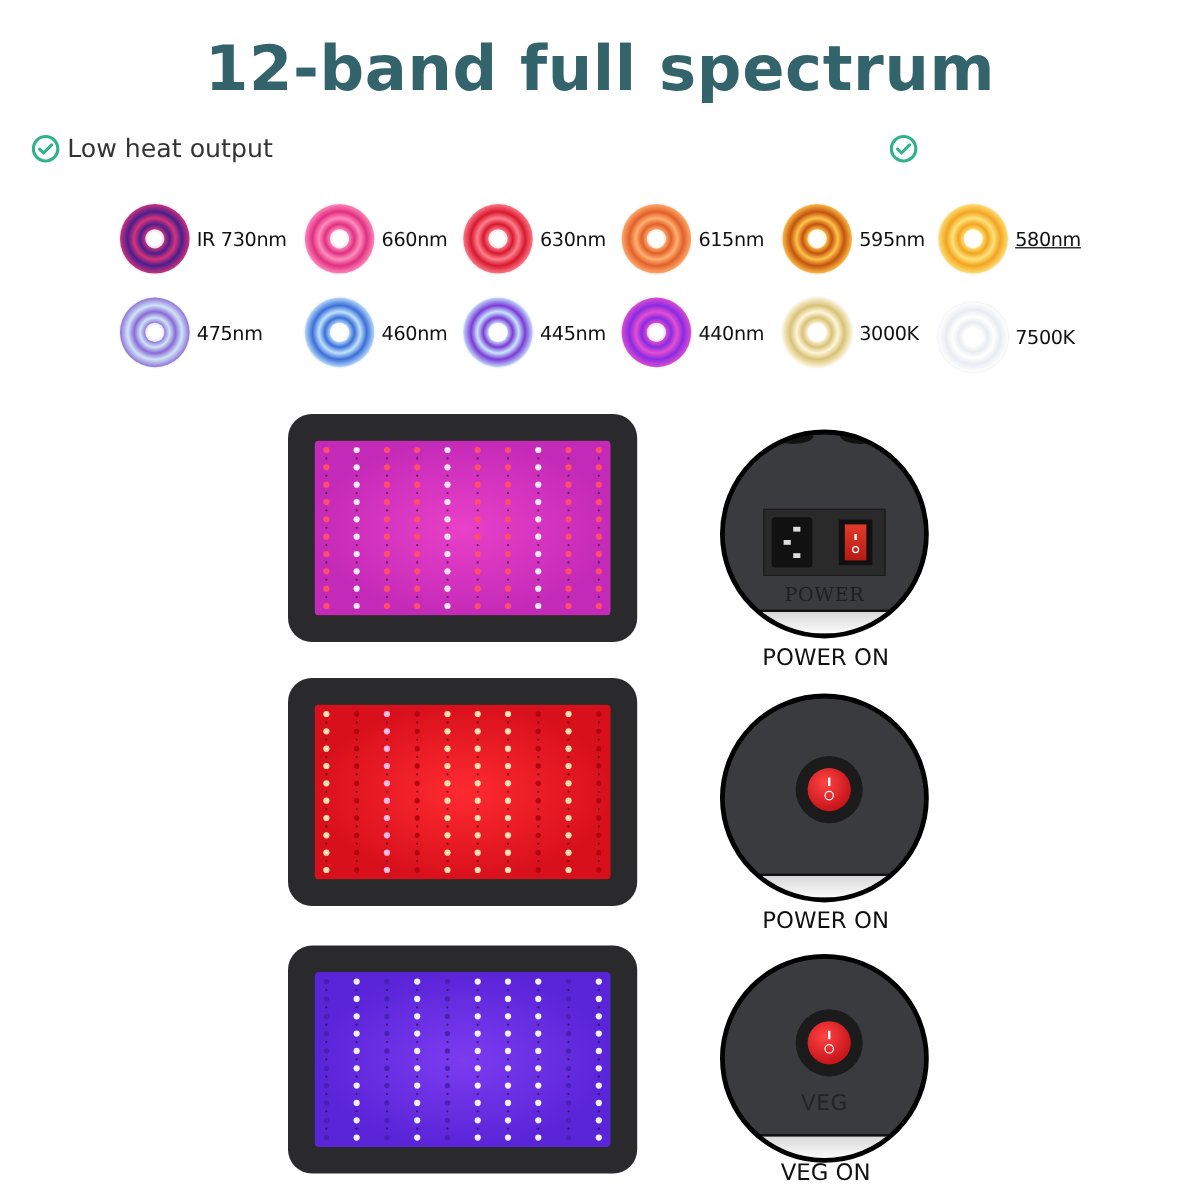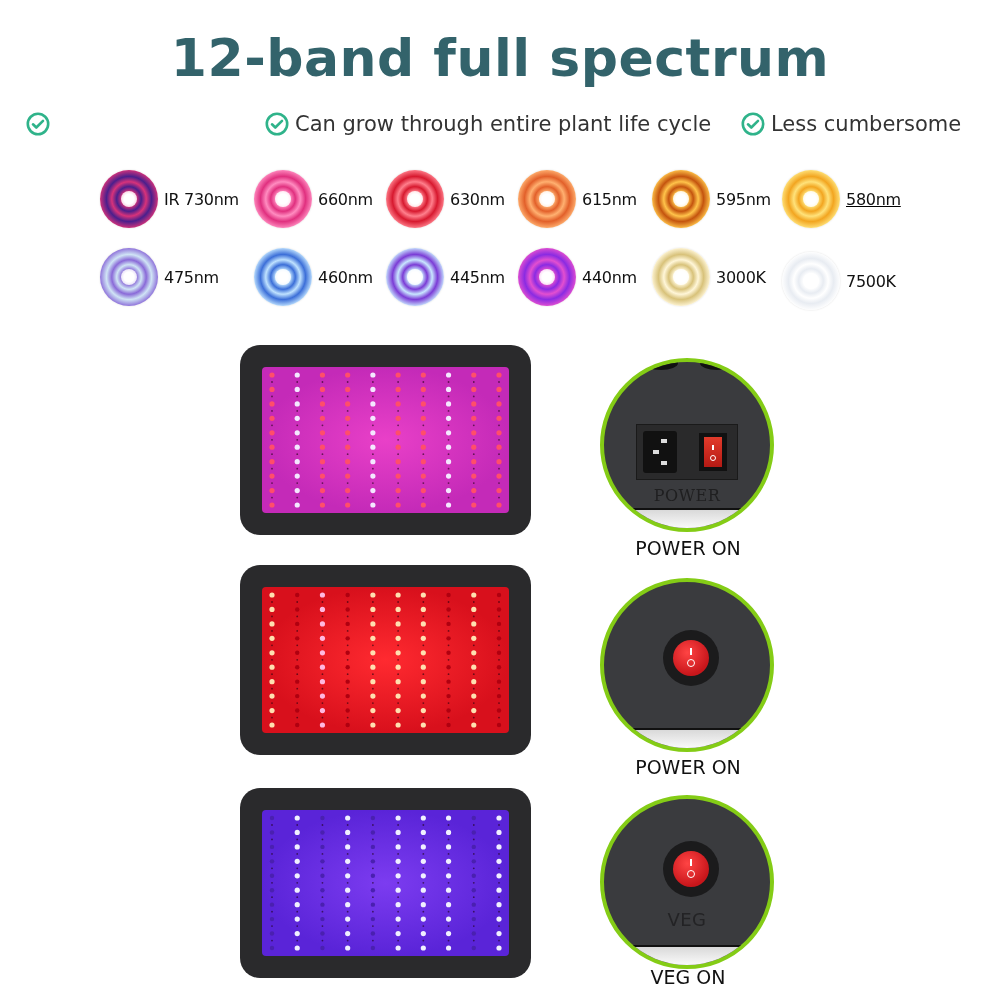--- a/index.html
+++ b/index.html
@@ -9,54 +9,47 @@
   .feat { position:absolute; top:0; display:flex; align-items:center; font-size:21px; color:#333; font-family:"DejaVu Sans", sans-serif; }
   .chk { width:24px; height:24px; margin-right:6px; }
   .bands { position:absolute; left:0; top:0; width:1000px; }
   .band { position:absolute; display:flex; align-items:center; }
   .led { width:58px; height:58px; border-radius:50%; position:relative; box-shadow:0 0 2px rgba(0,0,0,0.15); }
   .led::after { content:""; position:absolute; left:50%; top:50%; width:16px; height:16px; margin:-8px 0 0 -8px; border-radius:50%; background:#fff; opacity:.85; }
   .band-label { font-size:16px; color:#111; margin-left:6px; font-family:"DejaVu Sans", sans-serif; letter-spacing:-0.3px; }
   .panel { position:absolute; left:240px; width:291px; height:190px; background:#2a2a2c; border-radius:20px; }
   .panel .face { position:absolute; left:22px; top:22px; right:22px; bottom:22px; border-radius:4px; overflow:hidden; }
   .panel .face svg { width:100%; height:100%; display:block; }
-  .detail { position:absolute; left:600px; width:174px; height:174px; border-radius:50%; background:#3a3b3e; border:4px solid #84cc16; box-sizing:border-box; overflow:hidden; }
+  .detail { position:absolute; left:600px; width:174px; height:174px; border-radius:50%; background:#3a3b3e; border:4px solid #000000; box-sizing:border-box; overflow:hidden; }
   .detail-label { position:absolute; left:588px; width:200px; text-align:center; font-size:19px; color:#111; font-family:"DejaVu Sans", sans-serif; }
   .engrave { position:absolute; left:0; width:100%; text-align:center; font-family:"DejaVu Serif", serif; font-size:16px; color:#1f1f20; letter-spacing:0.5px; }
   .rocker { position:absolute; width:56px; height:56px; border-radius:50%; background:#1b1b1c; left:59px; }
   .rocker .btn { position:absolute; left:10px; top:10px; width:36px; height:36px; border-radius:50%; background:radial-gradient(circle at 40% 35%, #f44, #c8161b 70%); }
   .rocker .btn .i { position:absolute; left:17px; top:8px; width:2px; height:7px; background:#fff; }
   .rocker .btn .o { position:absolute; left:14px; top:19px; width:6px; height:6px; border:1.5px solid #fff; border-radius:50%; }
   .bottom-plate { position:absolute; left:0; bottom:0; width:100%; height:18px; background:linear-gradient(#d9d9d9,#fafafa); border-top:2px solid #111; }
 </style>
 </head>
 <body>
 
 <div class="title">12-band full spectrum</div>
 
 <div class="features">
   <div class="feat" style="left:26px;">
     <svg class="chk" viewBox="0 0 24 24">
         <circle cx="12" cy="12" r="10.2" fill="none" stroke="#2fb38a" stroke-width="2.6"></circle>
         <path d="M7 12.3l3.3 3.2L17 8.8" fill="none" stroke="#2fb38a" stroke-width="2.6" stroke-linecap="round" stroke-linejoin="round"></path>
       </svg>
-  </div>
-  <div class="feat" style="left:265px;">
-    <svg class="chk" viewBox="0 0 24 24">
-        <circle cx="12" cy="12" r="10.2" fill="none" stroke="#2fb38a" stroke-width="2.6"></circle>
-        <path d="M7 12.3l3.3 3.2L17 8.8" fill="none" stroke="#2fb38a" stroke-width="2.6" stroke-linecap="round" stroke-linejoin="round"></path>
-      </svg>
-    <span>Can grow through entire plant life cycle</span>
+    <span>Low heat output</span>
   </div>
   <div class="feat" style="left:741px;">
     <svg class="chk" viewBox="0 0 24 24">
         <circle cx="12" cy="12" r="10.2" fill="none" stroke="#2fb38a" stroke-width="2.6"></circle>
         <path d="M7 12.3l3.3 3.2L17 8.8" fill="none" stroke="#2fb38a" stroke-width="2.6" stroke-linecap="round" stroke-linejoin="round"></path>
       </svg>
-    <span>Less cumbersome</span>
   </div>
 </div>
 
 <div class="bands">
   <div class="band" style="left:100px; top:170px;">
       <div class="led" style="background: radial-gradient(circle, rgb(255, 255, 255) 0px, rgb(255, 255, 255) 12%, rgb(215, 50, 122) 18%, rgb(74, 31, 140) 30%, rgb(215, 50, 122) 42%, rgb(74, 31, 140) 55%, rgb(215, 50, 122) 72%, rgb(74, 31, 140) 90%);"></div>
       <span class="band-label">IR 730nm</span>
     </div>
   <div class="band" style="left:254px; top:170px;">
       <div class="led" style="background: radial-gradient(circle, rgb(255, 255, 255) 0px, rgb(255, 255, 255) 12%, rgb(255, 140, 192) 18%, rgb(224, 48, 127) 30%, rgb(255, 140, 192) 42%, rgb(224, 48, 127) 55%, rgb(255, 140, 192) 72%, rgb(224, 48, 127) 90%);"></div>

